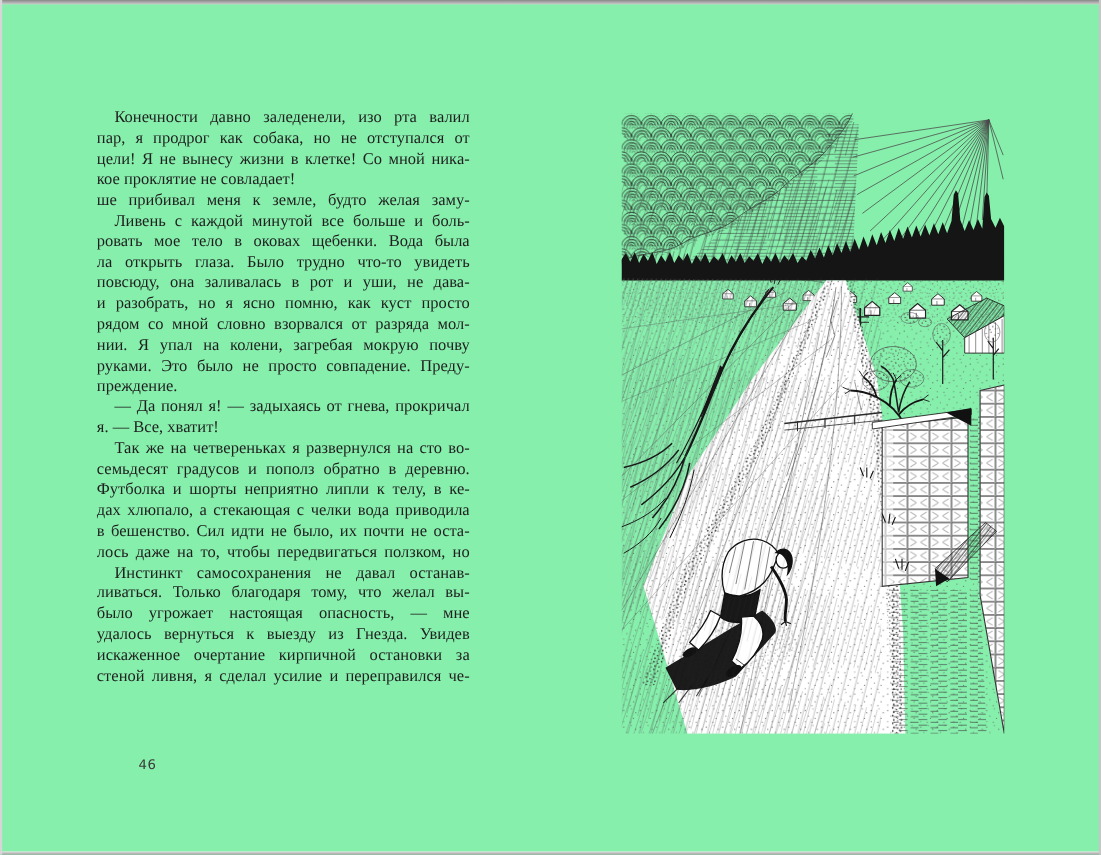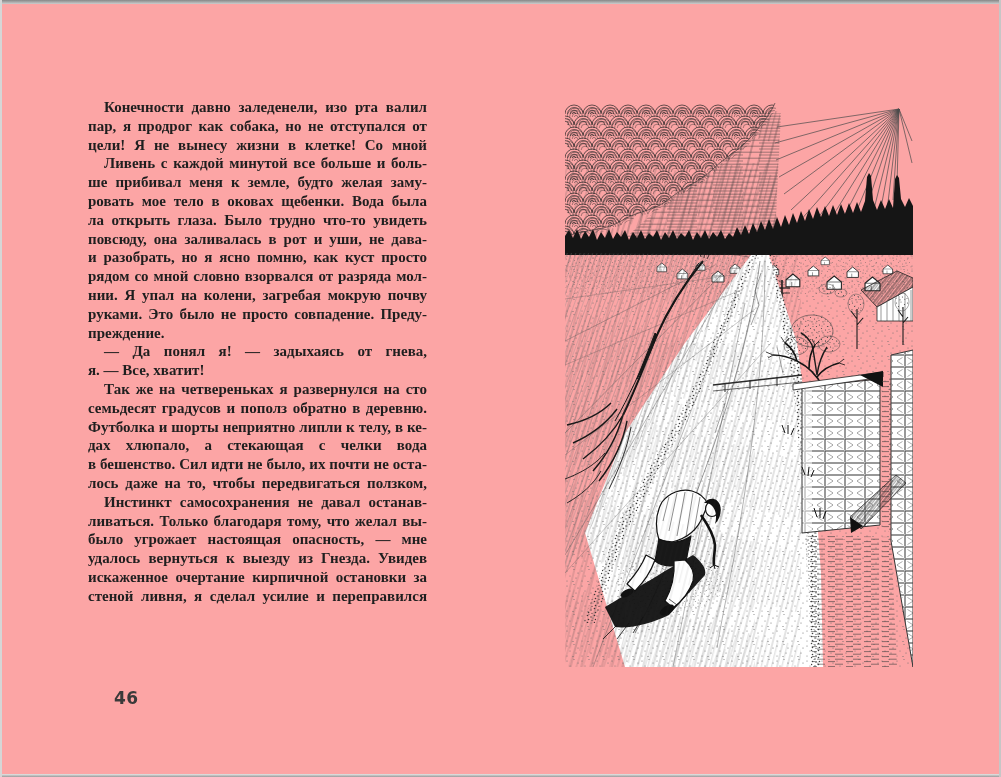--- a/index.html
+++ b/index.html
@@ -1,61 +1,62 @@
 <!DOCTYPE html>
 <html><head>
 <meta charset="utf-8">
 <style>
   html,body{margin:0;padding:0;}
   body{
     width:1001px;height:777px;position:relative;overflow:hidden;
     background:#ffffff;
     font-family:"Liberation Serif","DejaVu Serif",serif;
   }
-  .page{position:absolute;inset:0;background:#fca5a5;font-weight:bold;}
+  .page{position:absolute;inset:0;background:#86efac;}
   .scan-top{position:absolute;left:0;top:0;width:100%;height:4px;
     background:linear-gradient(180deg,#878787,#cdcdcd);}
   .scan-bottom{position:absolute;left:0;bottom:0;width:100%;height:3px;
     background:linear-gradient(0deg,#9b9b9b,#e6e6e6);}
   .scan-left{position:absolute;left:0;top:0;bottom:0;width:2px;background:#d6d6d6;}
   .scan-right{position:absolute;right:0;top:0;bottom:0;width:2px;background:#c6c6c6;}
 
   .text-column{
     position:absolute;left:88px;top:98px;width:339px;
     font-size:15px;line-height:18.8px;color:#1f1f1f;
   }
   .line{
     text-align:justify;text-align-last:justify;
     height:18.8px;overflow:hidden;
   }
   .line.first{text-indent:16px;}
   .line.last{text-align-last:left;}
 
   .page-number{
-    position:absolute;left:114px;top:688px;width:30px;
+    position:absolute;left:126px;top:688px;width:30px;
     font-family:"DejaVu Sans","Liberation Sans",sans-serif;
-    font-size:17px;color:#3a3a3a;letter-spacing:.5px;
+    font-size:12px;color:#3a3a3a;letter-spacing:.5px;
   }
 
   .illustration{
     position:absolute;left:565px;top:103px;width:348px;height:564px;
   }
   .illustration svg{display:block;width:100%;height:100%;}
 </style>
 </head>
 <body style="color: rgb(31, 31, 31);">
 
 <div class="page">
 
   <div class="text-column">
       <div class="line first">Конечности давно заледенели, изо рта валил</div>
       <div class="line">пар, я продрог как собака, но не отступался от</div>
       <div class="line">цели! Я не вынесу жизни в клетке! Со мной ника-</div>
+      <div class="line last">кое проклятие не совладает!</div>
+      <div class="line">ше прибивал меня к земле, будто желая заму-</div>
       <div class="line first">Ливень с каждой минутой все больше и боль-</div>
-      <div class="line">ше прибивал меня к земле, будто желая заму-</div>
       <div class="line">ровать мое тело в оковах щебенки. Вода была</div>
       <div class="line">ла открыть глаза. Было трудно что-то увидеть</div>
       <div class="line">повсюду, она заливалась в рот и уши, не дава-</div>
       <div class="line">и разобрать, но я ясно помню, как куст просто</div>
       <div class="line">рядом со мной словно взорвался от разряда мол-</div>
       <div class="line">нии. Я упал на колени, загребая мокрую почву</div>
       <div class="line">руками. Это было не просто совпадение. Преду-</div>
       <div class="line last">преждение.</div>
       <div class="line first">— Да понял я! — задыхаясь от гнева, прокричал</div>
       <div class="line last">я. — Все, хватит!</div>

